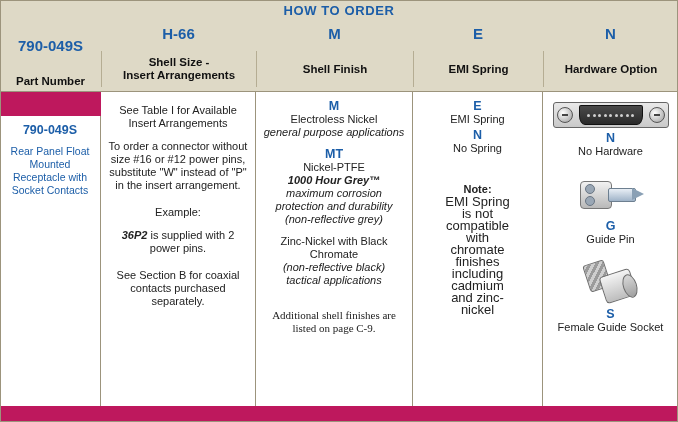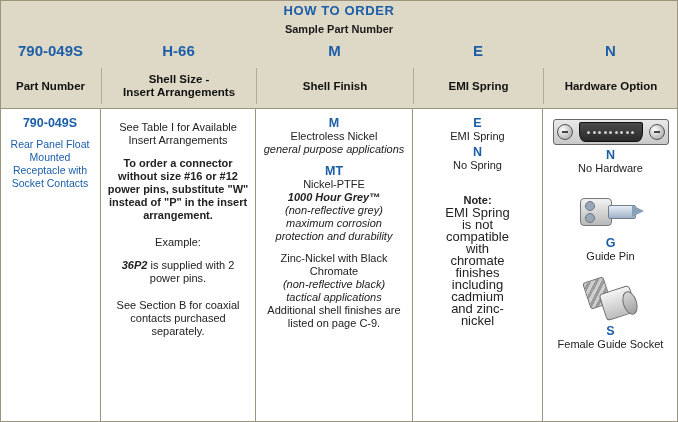--- a/index.html
+++ b/index.html
@@ -41,21 +41,21 @@
     display:flex;
     align-items:center;
   }
   .codes-bar .cell{
     text-align:center;
     color:#1c5ea8;
     font-weight:bold;
     font-size:15px;
   }
   
-  .c1{width:101px;flex:0 0 101px;}
+  .c1{width:101px;flex:0 0 101px;margin-top:24px;}
   .c2{width:155px;flex:0 0 155px;}
   .c3{width:157px;flex:0 0 157px;}
   .c4{width:130px;flex:0 0 130px;}
   .c5{width:135px;flex:0 0 135px;}
 
   .header-row{
     display:flex;
     background:#ded9c6;
     height:44px;
     align-items:center;
@@ -215,21 +215,20 @@
     position:absolute;left:96px;top:-6px;font-size:7.5px;line-height:8px;text-align:left;color:#111;
   }
   .note{font-size:13px;line-height:12px;}
 </style>
 </head>
 <body>
 
 <div class="sheet">
 
   <div class="title-bar">HOW TO ORDER</div>
-  <div class="subtitle-bar">Sample Part Number</div>
 
   <div class="codes-bar">
     <div class="cell c1">790-049S</div>
     <div class="cell c2">H-66</div>
     <div class="cell c3">M</div>
     <div class="cell c4">E</div>
     <div class="cell c5">N</div>
   </div>
 
   <div class="header-row">
@@ -256,56 +255,56 @@
 
   <div class="body-row">
 
     <div class="col c1">
       <div class="code blk">790-049S</div>
       <div class="blue small">Rear Panel Float Mounted Receptacle with Socket Contacts</div>
     </div>
 
     <div class="col c2">
       <div class="blk" style="margin-top:4px;">See Table I for Available Insert Arrangements</div>
-      <div class="blk" style="margin-top:10px;font-weight:bold;">To order a connector without size #16 or #12 power pins, substitute "W" instead of "P" in the insert arrangement.</div>
+      <div class="blk" style="margin-top:10px;">To order a connector without size #16 or #12 power pins, substitute "W" instead of "P" in the insert arrangement.</div>
       <div class="blk" style="margin-top:14px;">Example:</div>
       <div class="blk" style="margin-top:10px;">
         <span class="bold ital">36P2</span><span> is supplied with 2 power pins.</span>
       </div>
       <div style="margin-top:14px;">See Section B for coaxial contacts purchased separately.</div>
     </div>
 
     <div class="col c3">
       <div class="code">M</div>
       <div>Electroless Nickel</div>
       <div class="ital">general purpose applications</div>
 
       <div class="gap"></div>
       <div class="code">MT</div>
       <div>Nickel-PTFE</div>
       <div class="ital bold">1000 Hour Grey™</div>
+      <div class="ital">maximum corrosion protection and durability</div>
       <div class="ital">(non-reflective grey)</div>
-      <div class="ital">maximum corrosion protection and durability</div>
 
       <div class="gap"></div>
       <div>Zinc-Nickel with Black Chromate</div>
       <div class="ital">(non-reflective black)</div>
       <div class="ital">tactical applications</div>
 
-      <div style="">Additional shell finishes are listed on page C-9.</div>
+      <div style="margin-top:22px;font-family:Liberation Serif, serif;">Additional shell finishes are listed on page C-9.</div>
     </div>
 
     <div class="col c4">
       <div class="code">E</div>
       <div>EMI Spring</div>
       <div class="code" style="margin-top:3px;">N</div>
       <div>No Spring</div>
 
 
-      <div class="bold" style="margin-top:22px;">Note:</div>
+      <div class="bold" style="margin-top:28px;">Note:</div>
       <div class="note" style="padding:0 22px;">EMI Spring is not compatible with chromate finishes including cadmium and zinc-nickel</div>
     </div>
 
     <div class="col c5">
       <div class="img-wrap">
         <div class="connector">
           <div class="lug"></div>
           <div class="dshell">
             <div class="pinrow">
               <div class="pin"></div>

